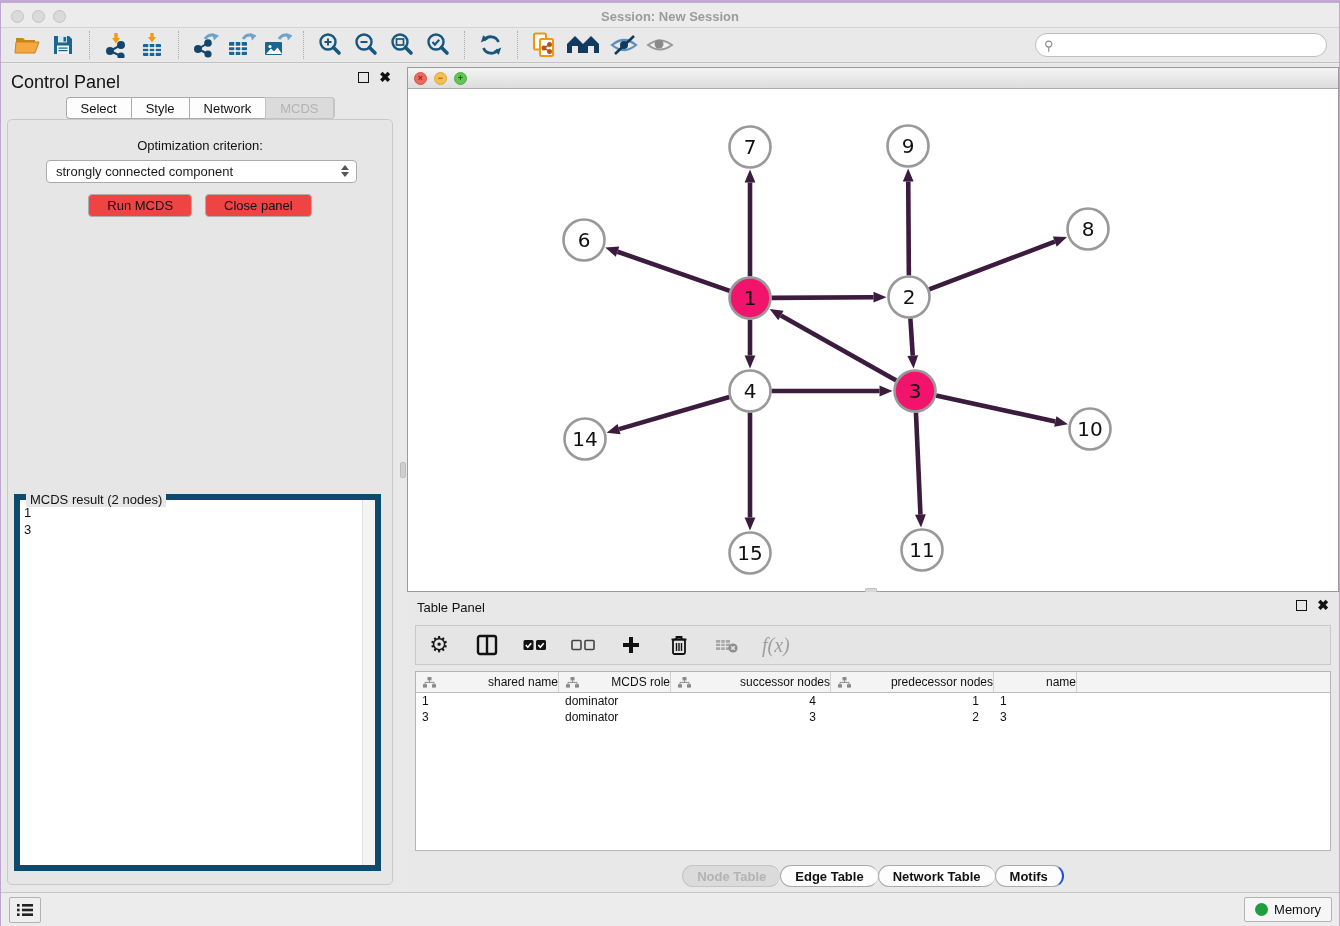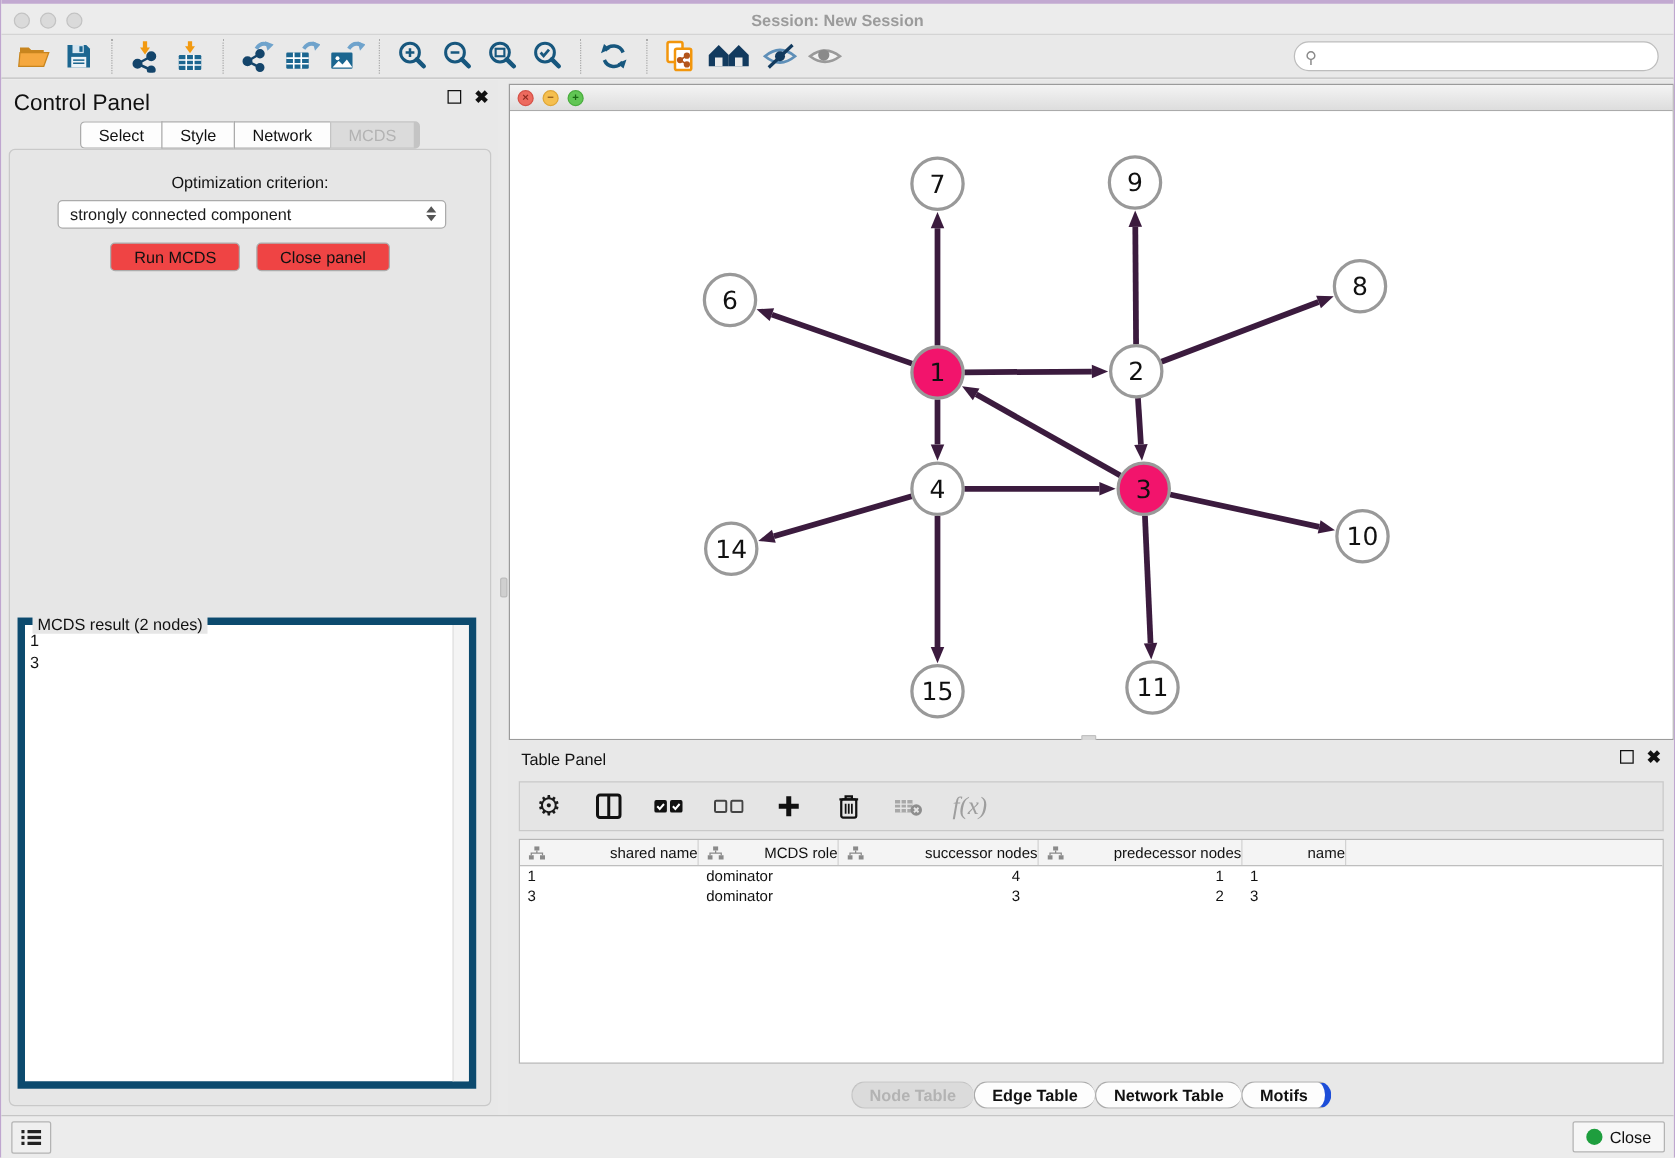--- a/index.html
+++ b/index.html
@@ -39,21 +39,21 @@
   .panel-head { position:absolute; left:0; top:0; width:100%; height:26px; }
   .panel-title { position:absolute; left:10px; top:8px; font-size:18px; color:#111; }
   .panel-btns { position:absolute; right:8px; top:8px; display:flex; gap:10px; align-items:center; }
   .float-glyph { width:11px; height:11px; border:1.5px solid #111; display:inline-block; }
   .close-glyph { font-size:14px; font-weight:bold; color:#111; line-height:11px; }
 
   .tabs-row { position:absolute; top:33px; left:0; width:100%; display:flex; justify-content:center; }
   .tab { height:22px; padding:0 14px; display:flex; align-items:center; background:#FDFDFD;
     border:1px solid #ABABAB; border-right:none; font-size:13px; color:#111; }
   .tab:first-child { border-radius:4px 0 0 4px; }
-  .tab:last-child { border-right:5px solid #1d4ed8; border-radius:0 4px 4px 0; }
+  .tab:last-child { border-right:2px solid #1d4ed8; border-radius:0 4px 4px 0; }
   .tab.selected { background:#DBDBDB; color:#B3B3B3; border-color:#C4C4C4; }
 
   .tab-content { position:absolute; left:6px; right:6px; top:55px; bottom:7px;
     background:#E6E6E6; border:1px solid #C9C9C9; border-radius:5px; }
   .opt-label { position:absolute; top:18px; left:0; right:0; text-align:center; font-size:13px; color:#111; }
   .combo { position:absolute; left:38px; top:40px; width:311px; height:23px; background:#FFFFFF;
     border:1px solid #ABABAB; border-radius:4px; display:flex; align-items:center; padding:0 22px 0 9px; font-size:13px; }
   .combo-arrows { position:absolute; right:7px; top:4px; display:flex; flex-direction:column; gap:2px; }
   .arr-up { width:0; height:0; border-left:4px solid transparent; border-right:4px solid transparent; border-bottom:5px solid #555; }
   .arr-dn { width:0; height:0; border-left:4px solid transparent; border-right:4px solid transparent; border-top:5px solid #555; }
@@ -574,17 +574,17 @@
             <rect x="5" y="1" width="11" height="2.6"></rect>
             <rect x="0" y="5.7" width="2.6" height="2.6"></rect>
             <rect x="5" y="5.7" width="11" height="2.6"></rect>
             <rect x="0" y="10.4" width="2.6" height="2.6"></rect>
             <rect x="5" y="10.4" width="11" height="2.6"></rect>
           </g>
         </svg>
     </div>
     <div class="memory-btn">
       <span class="mem-dot"></span>
-      <span>Close</span>
+      <span>Memory</span>
     </div>
   </div>
 
 </div>
 
 </body></html>

